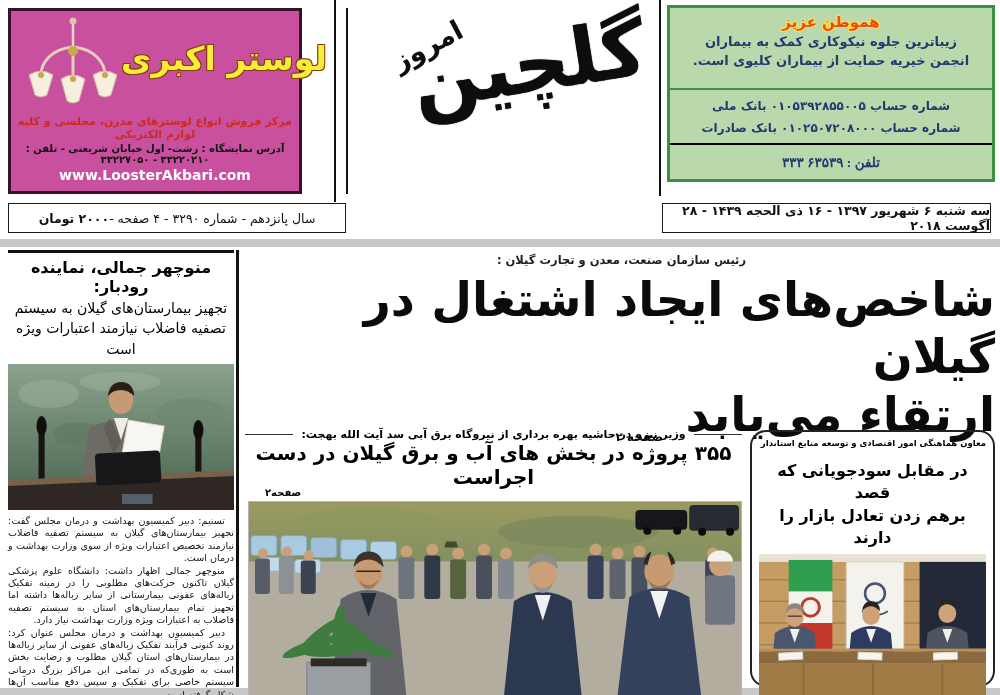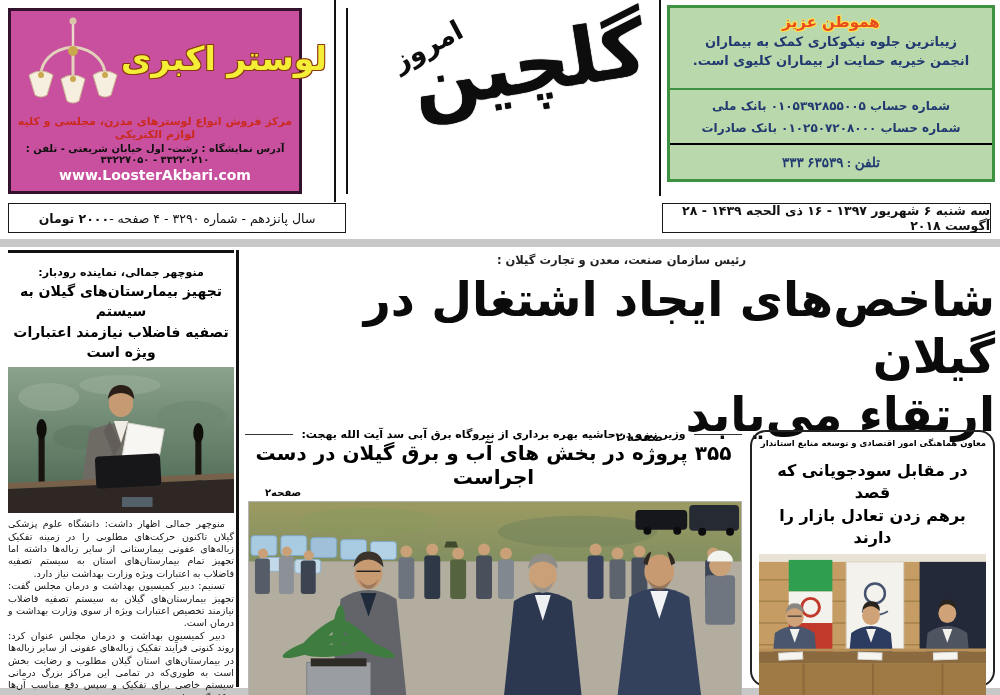--- a/index.html
+++ b/index.html
@@ -42,22 +42,22 @@
   .date-box { position:absolute; top:203px; height:30px; border:1.5px solid #1a1a1a;
               font-size:12.5px; color:#111; display:flex; align-items:center; justify-content:center; }
   .date-left { left:8px; width:338px; }
   .date-right { left:662px; width:329px; font-weight:bold; }
   .price-bold { font-weight:bold; }
 
   .band { position:absolute; left:0; width:1000px; background:#c8c8c8; }
 
   
   .col-left { position:absolute; left:8px; top:250px; width:226px; border-top:3px solid #111; text-align:center; }
-  .col-left .kicker { font-size:11px; font-weight:bold; margin-top:13px; }
-  .col-left .headline { font-size:14px; font-weight:bold; line-height:1.45; letter-spacing:-0.3px; margin-top:2px; }
+  .col-left .kicker { font-size:16px; font-weight:bold; margin-top:5px; }
+  .col-left .headline { font-size:14px; font-weight:normal; line-height:1.45; letter-spacing:-0.3px; margin-top:2px; }
   .col-left .photo { width:100%; height:146px; margin-top:5px; display:block; }
   .col-left .body { margin-top:5px; font-size:9.6px; line-height:12.4px; text-align:justify; color:#111; }
   .col-left .body p { text-indent:9px; }
   .continue-row { position:relative; height:0; }
 
   .vrule { position:absolute; left:236px; top:250px; width:3px; height:437px; background:#111; }
 
   
   .lead { position:absolute; left:248px; top:253px; width:747px; text-align:center; }
   .lead .kicker { font-size:11.5px; font-weight:bold; color:#222; }
@@ -185,22 +185,22 @@
         <rect x="118" y="56" width="36" height="46" fill="#f7f6f2" stroke="#d8d5cc" stroke-width="1" transform="rotate(10 118 56)"></rect>
       </g>
       <g>
         <path d="M0,116 L222,106 L222,112 L0,122 Z" fill="#77614a"></path>
         <path d="M0,122 L222,112 L222,146 L0,146 Z" fill="#2e2724"></path>
         <rect x="86" y="88" width="64" height="32" rx="4" fill="#17171a" transform="rotate(-3 118 104)"></rect>
         <rect x="112" y="130" width="30" height="10" fill="#53606a"></rect>
       </g>
     </svg>
     <div class="body">
+      <p>تسنیم: دبیر کمیسیون بهداشت و درمان مجلس گفت: تجهیز بیمارستان‌های گیلان به سیستم تصفیه فاضلاب نیازمند تخصیص اعتبارات ویژه از سوی وزارت بهداشت و درمان است.</p>
       <p>منوچهر جمالی اظهار داشت: دانشگاه علوم پزشکی گیلان تاکنون حرکت‌های مطلوبی را در زمینه تفکیک زباله‌های عفونی بیمارستانی از سایر زباله‌ها داشته اما تجهیز تمام بیمارستان‌های استان به سیستم تصفیه فاضلاب به اعتبارات ویژه وزارت بهداشت نیاز دارد.</p>
-      <p>تسنیم: دبیر کمیسیون بهداشت و درمان مجلس گفت: تجهیز بیمارستان‌های گیلان به سیستم تصفیه فاضلاب نیازمند تخصیص اعتبارات ویژه از سوی وزارت بهداشت و درمان است.</p>
       <p>دبیر کمیسیون بهداشت و درمان مجلس عنوان کرد: روند کنونی فرآیند تفکیک زباله‌های عفونی از سایر زباله‌ها در بیمارستان‌های استان گیلان مطلوب و رضایت بخش است به طوری‌که در تمامی این مراکز بزرگ درمانی سیستم خاصی برای تفکیک و سپس دفع مناسب آن‌ها شکل گرفته است.</p>
 
       <div class="continue-row"></div>
     </div>
   </div>
 
   <div class="vrule"></div>
 
   <div class="lead">
     <div class="kicker">رئیس سازمان صنعت، معدن و تجارت گیلان :</div>

